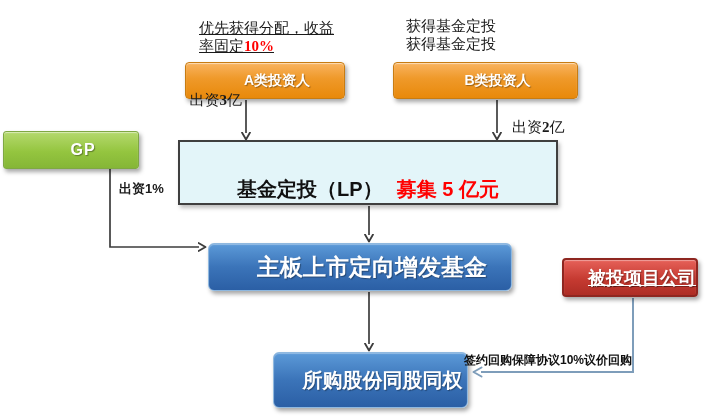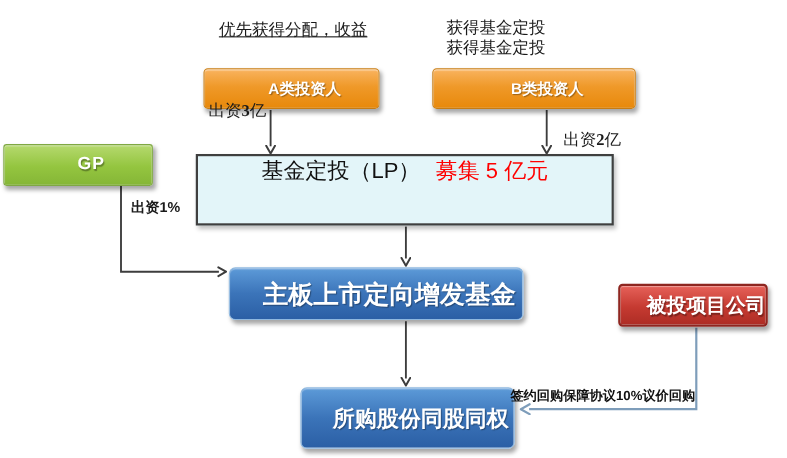--- a/index.html
+++ b/index.html
@@ -40,22 +40,22 @@
     box-shadow:2px 3px 4px rgba(0,0,0,0.35), inset 0 1px 1px rgba(255,255,255,0.35);
   }
   .red {
     background:linear-gradient(180deg, var(--red-top) 0%, var(--red-mid) 55%, var(--red-bottom) 100%);
     border:2px solid var(--red-border); border-radius:4px;
     box-shadow:2px 3px 4px rgba(0,0,0,0.35), inset 0 1px 1px rgba(255,255,255,0.4);
     font-size:18px;
   }
   .lp-box {
     background:var(--lp-fill); border:2px solid var(--lp-border);
-    display:flex; align-items:flex-start; justify-content:center;
-    font-size:20px; font-weight:normal; color:#111;
+    display:flex; align-items:flex-end; justify-content:center;
+    font-size:20px; font-weight:bold; color:#111;
     box-shadow:2px 3px 4px rgba(0,0,0,0.25);
     box-sizing:border-box;
   }
   .lp-box .red-text { color:var(--red-text); margin-left:14px; }
   .note {
     font-family:"Liberation Serif","DejaVu Serif",serif;
     font-size:15px; color:#1a1a1a; line-height:18px; white-space:nowrap;
   }
   .note .red-text { color:var(--red-text); font-weight:bold; }
   .edge-label {
@@ -87,20 +87,21 @@
     <path class="conn" d="M246,100 V133" marker-end="url(#vdark)"></path>
     <path class="conn" d="M497,100 V133" marker-end="url(#vdark)"></path>
     <path class="conn" d="M369,206 V235" marker-end="url(#vdark)"></path>
     <path class="conn" d="M369,292 V344" marker-end="url(#vdark)"></path>
     <path class="conn" d="M110,169 V247 H199" marker-end="url(#vdark)"></path>
     <path class="conn-light" d="M633,298 V372 H481" marker-end="url(#vlight)"></path>
   </svg>
 
   <div class="abs note" style="left:199px; top:19px;text-decoration:underline;">
     <div>优先获得分配，收益</div>
+    <div><span>率固定</span><span class="red-text">10%</span></div>
   </div>
   <div class="abs note" style="left:406px; top:17px;">
     <div>获得基金定投</div>
     <div>获得基金定投</div>
   </div>
 
   <div class="abs node orange" style="left:185px; top:62px; width:160px; height:37px;">
     <span>A类投资人</span>
   </div>
   <div class="abs node orange" style="left:393px; top:62px; width:185px; height:37px;">
@@ -113,25 +114,25 @@
   <div class="abs node green" style="left:3px; top:131px; width:136px; height:38px;">
     <span>GP</span>
   </div>
   <div class="abs edge-label-bold" style="left:119px; top:180px;">出资1%</div>
 
   <div class="abs lp-box" style="left:178px; top:140px; width:380px; height:65px;">
     <span>基金定投（LP）</span>
     <span class="red-text">募集 5 亿元</span>
   </div>
 
-  <div class="abs node blue" style="left:208px; top:243px; width:268px; height:48px; font-size:23px;">
+  <div class="abs node blue" style="left:208px; top:243px; width:304px; height:48px; font-size:23px;">
     <span>主板上市定向增发基金</span>
   </div>
 
-  <div class="abs node red" style="left:562px; top:258px; width:136px; height:39px;">
+  <div class="abs node red" style="left:562px; top:258px; width:136px; height:39px;text-decoration:underline;">
     <span>被投项目公司</span>
   </div>
 
   <div class="abs node blue" style="left:273px; top:352px; width:195px; height:56px; font-size:20px;">
     <span>所购股份同股同权</span>
   </div>
 
   <div class="abs repurchase-label" style="left:464px; top:352px;">签约回购保障协议10%议价回购</div>
 
 </div>

